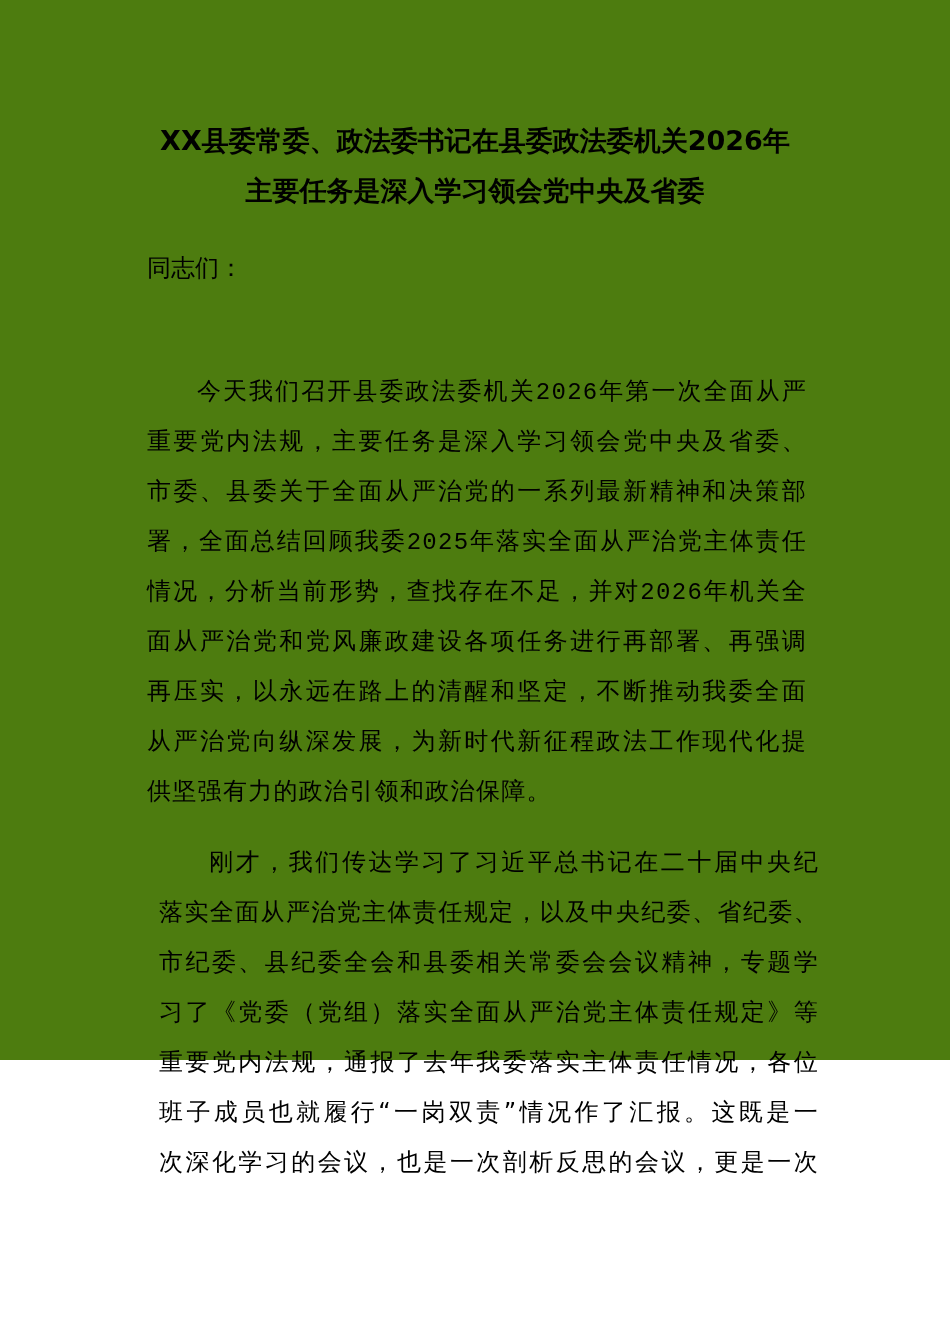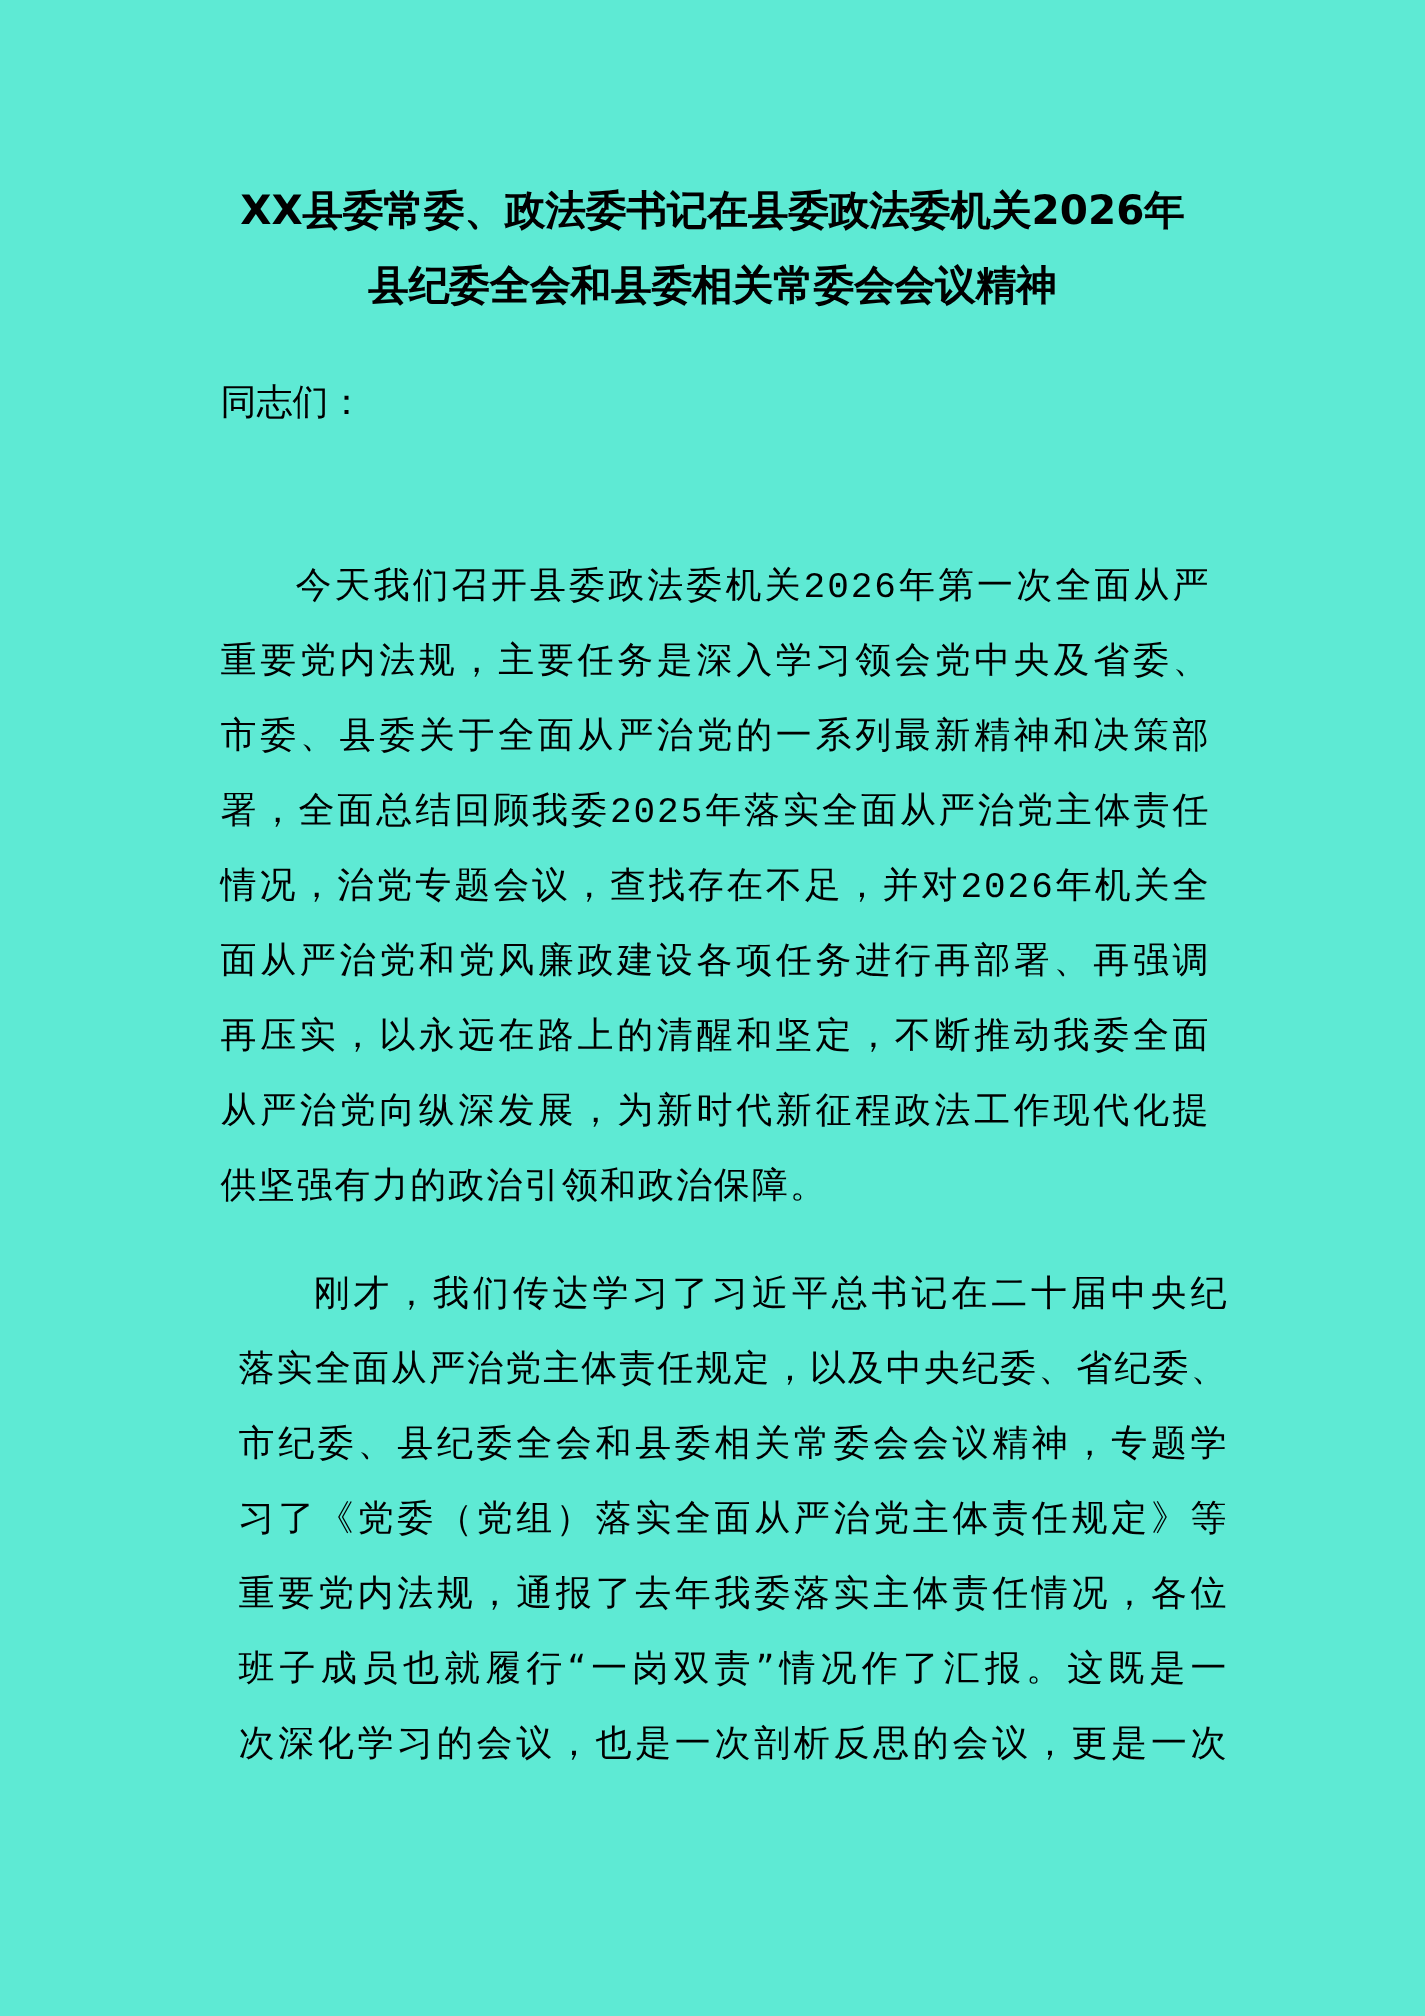--- a/index.html
+++ b/index.html
@@ -13,22 +13,22 @@
       position: relative;
       overflow: hidden;
       color: #000000;
       font-family: "DejaVu Sans", "Liberation Sans", sans-serif;
     }
     .page {
       position: absolute;
       left: 0;
       top: 0;
       width: 950px;
-      height: 1344px;
-      background: #5eead4;
+      height: 1060px;
+      background: #4d7c0f;
     }
     .title-block {
       position: absolute;
       left: 120px;
       width: 710px;
       top: 116px;
       text-align: center;
     }
     .title-line {
       font-size: 27px;
@@ -69,31 +69,31 @@
     .para1 { top: 368px; font-family: Liberation Mono, monospace; }
     .para2 { top: 837px; margin-left: 12px; }
   </style>
 </head>
 <body>
 
 <div class="page">
 
   <div class="title-block">
     <div class="title-line">XX县委常委、政法委书记在县委政法委机关2026年</div>
-    <div class="title-line">县纪委全会和县委相关常委会会议精神</div>
+    <div class="title-line">主要任务是深入学习领会党中央及省委</div>
   </div>
 
   <div class="greeting">同志们：</div>
 
   <div class="body-text para1">
     <div class="line indent">今天我们召开县委政法委机关2026年第一次全面从严</div>
     <div class="line">重要党内法规，主要任务是深入学习领会党中央及省委、</div>
     <div class="line">市委、县委关于全面从严治党的一系列最新精神和决策部</div>
     <div class="line">署，全面总结回顾我委2025年落实全面从严治党主体责任</div>
-    <div class="line">情况，治党专题会议，查找存在不足，并对2026年机关全</div>
+    <div class="line">情况，分析当前形势，查找存在不足，并对2026年机关全</div>
     <div class="line">面从严治党和党风廉政建设各项任务进行再部署、再强调</div>
     <div class="line">再压实，以永远在路上的清醒和坚定，不断推动我委全面</div>
     <div class="line">从严治党向纵深发展，为新时代新征程政法工作现代化提</div>
     <div class="line last">供坚强有力的政治引领和政治保障。</div>
   </div>
 
   <div class="body-text para2">
     <div class="line indent">刚才，我们传达学习了习近平总书记在二十届中央纪</div>
     <div class="line">落实全面从严治党主体责任规定，以及中央纪委、省纪委、</div>
     <div class="line">市纪委、县纪委全会和县委相关常委会会议精神，专题学</div>

